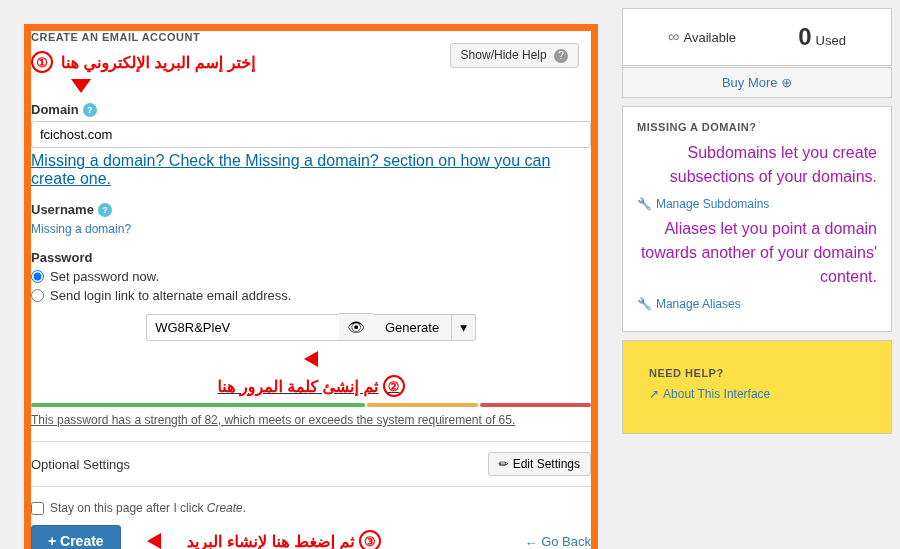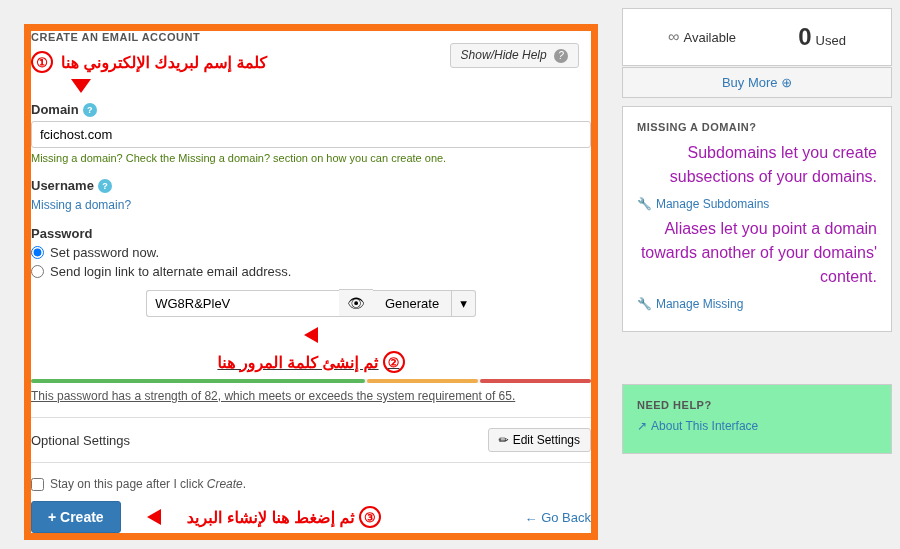--- a/index.html
+++ b/index.html
@@ -35,21 +35,20 @@
       position: absolute;
       top: 12px;
       right: 12px;
       background: #f5f5f5;
       border: 1px solid #ccc;
       border-radius: 3px;
       padding: 4px 10px;
       font-size: 12px;
       cursor: pointer;
       color: #333;
-      font-style: italic;
     }
     .show-hide-btn .question-icon {
       display: inline-block;
       width: 14px;
       height: 14px;
       border-radius: 50%;
       background: #999;
       color: #fff;
       font-size: 10px;
       text-align: center;
@@ -98,23 +97,24 @@
       width: 100%;
       padding: 5px 8px;
       border: 1px solid #ccc;
       border-radius: 3px;
       font-size: 13px;
       background: #fff;
       appearance: none;
       -webkit-appearance: none;
     }
     .help-text {
-      font-size: 11px;
-      color: #4d7c0f;
+      font-size: 16px;
+      color: #0369a1;
       margin-top: 4px;
+      text-decoration: underline;
     }
     .missing-link {
       color: #337ab7;
       font-size: 12px;
       cursor: pointer;
       text-decoration: none;
     }
     
     .username-row {
       display: flex;
@@ -354,24 +354,23 @@
       display: flex;
       align-items: center;
       gap: 4px;
       margin-bottom: 6px;
     }
     .wrench-icon {
       color: #337ab7;
       font-size: 12px;
     }
     .need-help-section {
-      background: #86efac;
-      border: 1px solid #ccc;
-      padding: 14px;
-      margin-top: 44px;
+      background: #fde047;
+      border: 1px solid #ccc;
+      padding: 26px;
     }
     
     .annotation-row {
       display: flex;
       align-items: center;
       gap: 8px;
       margin-bottom: 4px;
     }
     .annotation-arabic {
       color: #e00;
@@ -400,21 +399,21 @@
 
   <div class="left-panel">
     <div class="section-title">CREATE AN EMAIL ACCOUNT</div>
     <button class="show-hide-btn">
       <span>Show/Hide Help</span>
       <span class="question-icon">?</span>
     </button>
 
     <div class="annotation-row">
       <span class="annotation-circle">①</span>
-      <span class="annotation-arabic">كلمة إسم لبريدك الإلكتروني هنا</span>
+      <span class="annotation-arabic">إختر إسم البريد الإلكتروني هنا</span>
     </div>
     <div style="margin-left:20px; margin-bottom:6px;">
       <div class="arrow-down"></div>
     </div>
 
     <div class="form-group">
       <div class="form-label">
         <span>Domain</span>
         <span class="info-icon">?</span>
       </div>
@@ -524,21 +523,21 @@
     <div class="info-section">
       <div class="info-section-title">MISSING A DOMAIN?</div>
       <p>Subdomains let you create subsections of your domains.</p>
       <a class="info-link">
         <span class="wrench-icon">🔧</span>
         <span>Manage Subdomains</span>
       </a>
       <p>Aliases let you point a domain towards another of your domains' content.</p>
       <a class="info-link">
         <span class="wrench-icon">🔧</span>
-        <span>Manage Missing</span>
+        <span>Manage Aliases</span>
       </a>
     </div>
 
     <div class="need-help-section">
       <div class="info-section-title">NEED HELP?</div>
       <a class="info-link">
         <span>↗</span>
         <span>About This Interface</span>
       </a>
     </div>

